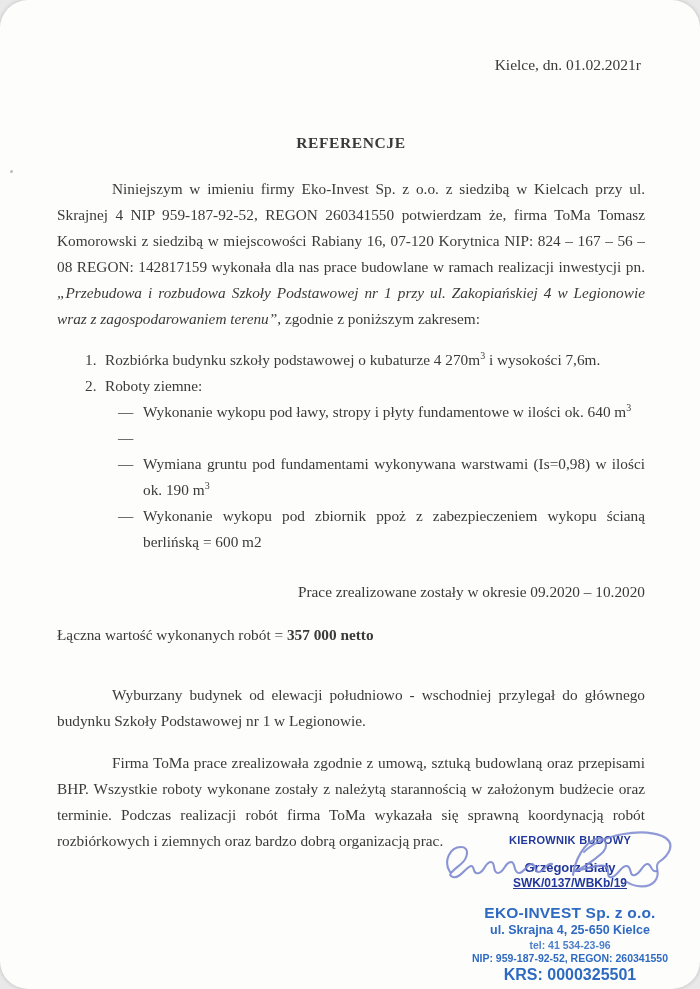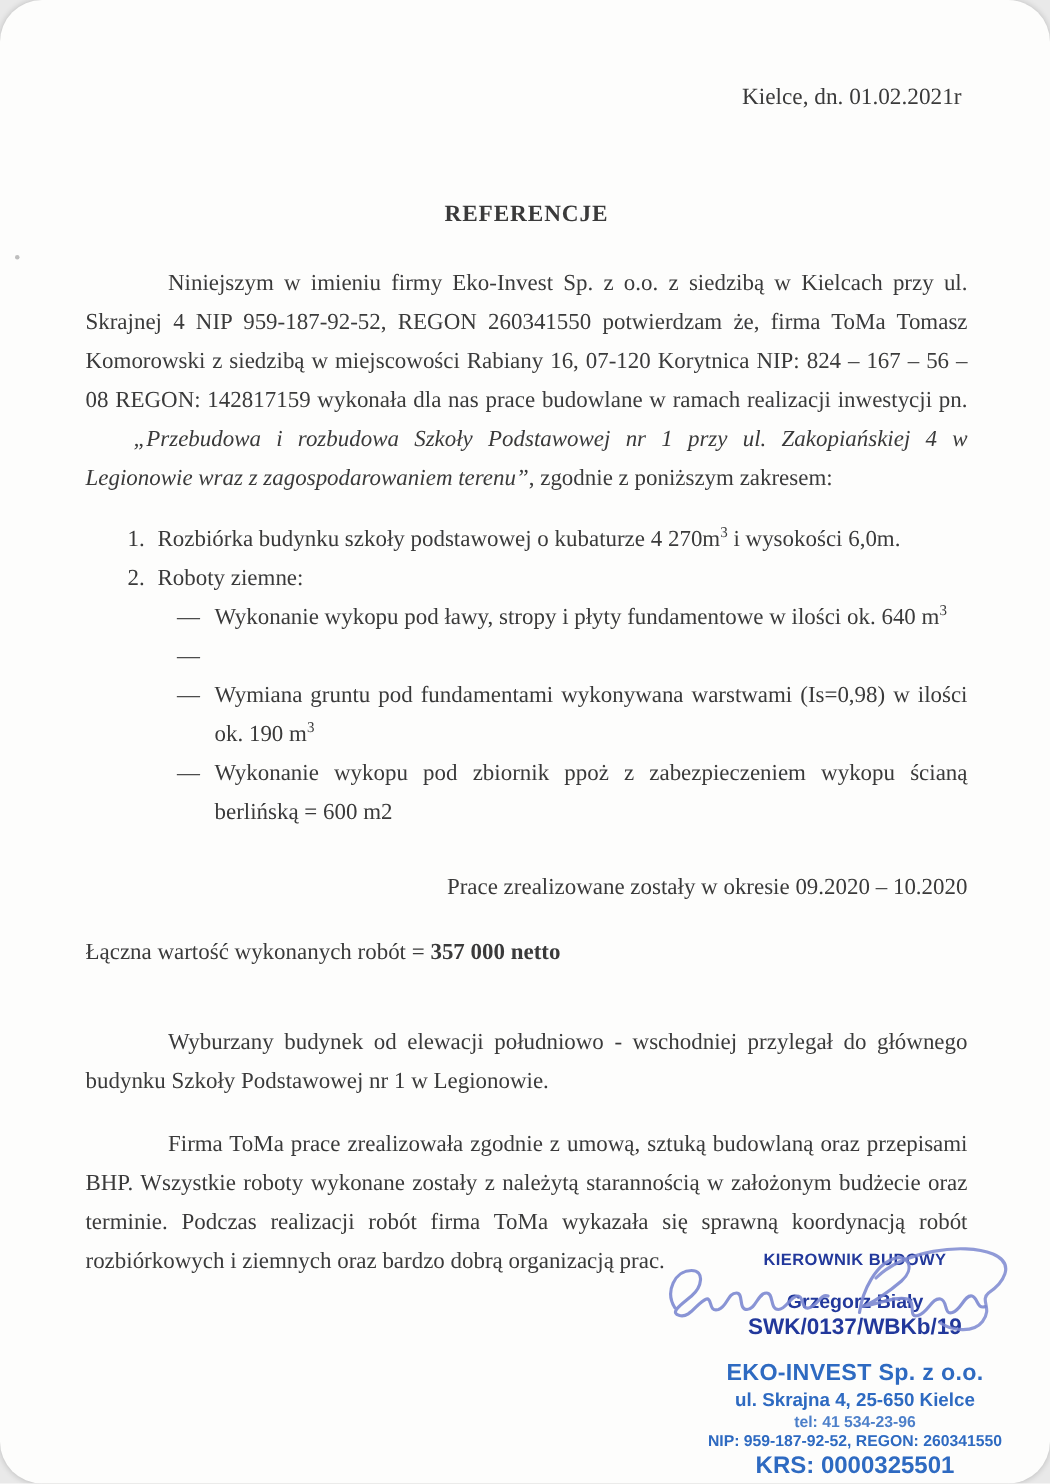--- a/index.html
+++ b/index.html
@@ -35,21 +35,21 @@
     font-weight:bold;
     font-size:15.5px;
     letter-spacing:.6px;
   }
   .body-text{
     font-size:15.3px;
     line-height:26px;
     text-align:justify;
   }
   .intro{margin-top:24px;text-indent:55px;}
-  .quote-italic{font-style:italic;margin-left:32px;}
+  .quote-italic{font-style:italic;}
   .scope-list{margin-top:8px;}
   .num-item{display:flex;}
   .num-col{margin-left:28px;width:20px;flex:0 0 auto;}
   .num-text{flex:1;text-align:justify;}
   .dash-item{display:flex;}
   .dash-col{margin-left:61px;width:25px;flex:0 0 auto;}
   .dash-text{flex:1;text-align:justify;}
   sup{font-size:10px;line-height:0;}
   .period-line{margin-top:24px;text-align:right;}
   .value-line{margin-top:17px;text-align:left;}
@@ -59,21 +59,21 @@
 
   .sig-block{
     position:absolute;
     left:450px;top:834px;width:240px;
     text-align:center;
     font-family:"Liberation Sans", sans-serif;
     color:var(--sig-navy);
   }
   .sig-role{font-size:11px;font-weight:bold;letter-spacing:.3px;}
   .sig-name{font-size:13px;font-weight:bold;margin-top:14px;}
-  .sig-license{font-size:15px;font-weight:bold;margin-top:1px;}
+  .sig-license{font-size:12px;font-weight:bold;margin-top:1px;text-decoration:underline;}
   .sig-ink{
     position:absolute;left:-16px;top:-8px;width:262px;height:72px;
     color:var(--ink-blue);
     pointer-events:none;
   }
   .sig-ink svg{width:100%;height:100%;}
 
   .stamp{
     margin-top:13px;
     color:var(--stamp-blue);
@@ -101,21 +101,21 @@
     <div class="date-line">Kielce, dn. 01.02.2021r</div>
 
     <div class="doc-title">REFERENCJE</div>
 
     <p class="body-text intro"><span>Niniejszym w imieniu firmy Eko-Invest Sp. z o.o. z siedzibą w Kielcach przy ul. Skrajnej 4 NIP 959-187-92-52, REGON 260341550 potwierdzam że, firma ToMa Tomasz Komorowski z siedzibą w miejscowości Rabiany 16, 07-120 Korytnica NIP: 824 – 167 – 56 – 08 REGON: 142817159 wykonała dla nas prace budowlane w ramach realizacji inwestycji pn. </span><span class="quote-italic">„Przebudowa i rozbudowa Szkoły Podstawowej nr 1 przy ul. Zakopiańskiej 4 w Legionowie wraz z zagospodarowaniem terenu”</span><span>, zgodnie z poniższym zakresem:</span></p>
 
     <div class="scope-list body-text">
 
       <div class="num-item">
         <span class="num-col">1.</span>
-        <span class="num-text"><span>Rozbiórka budynku szkoły podstawowej o kubaturze 4 270m</span><sup>3</sup><span> i wysokości 6,0m.</span></span>
+        <span class="num-text"><span>Rozbiórka budynku szkoły podstawowej o kubaturze 4 270m</span><sup>3</sup><span> i wysokości 7,6m.</span></span>
       </div>
 
       <div class="num-item">
         <span class="num-col">2.</span>
         <span class="num-text">Roboty ziemne:</span>
       </div>
 
       <div class="dash-item">
         <span class="dash-col">—</span>
         <span class="dash-text"><span>Wykonanie wykopu pod ławy, stropy i płyty fundamentowe w ilości ok. 640 m</span><sup>3</sup></span>

